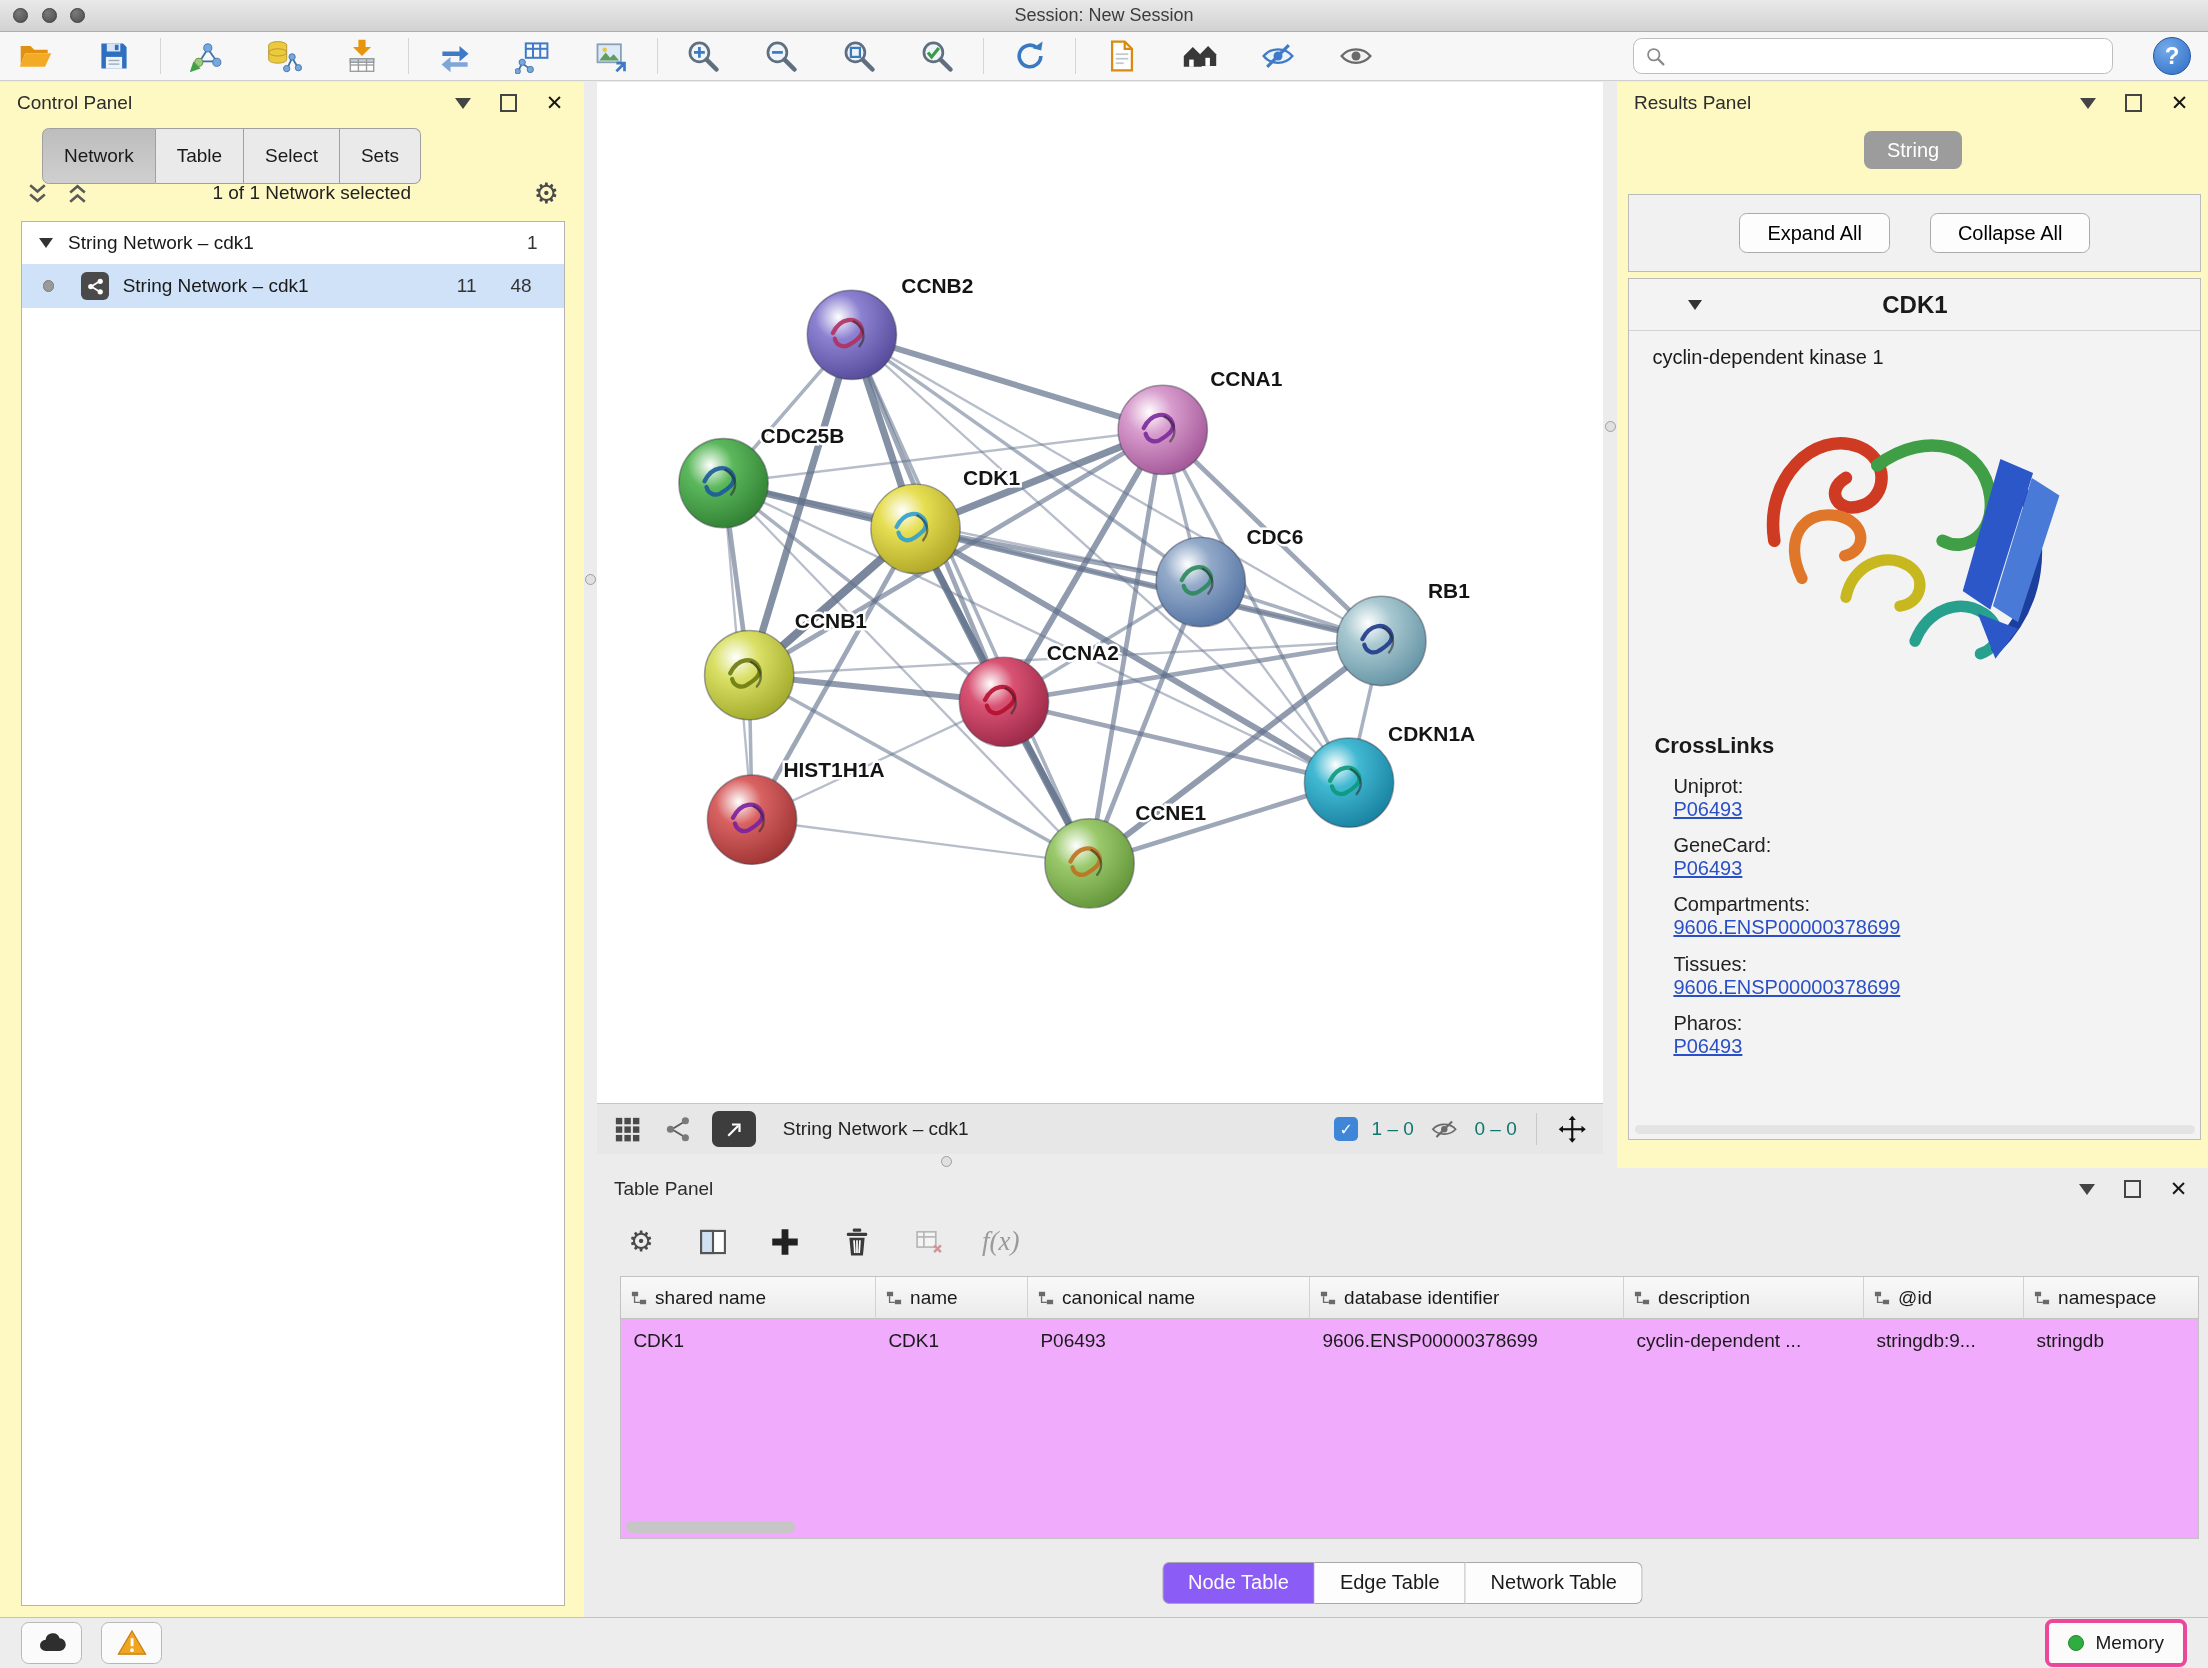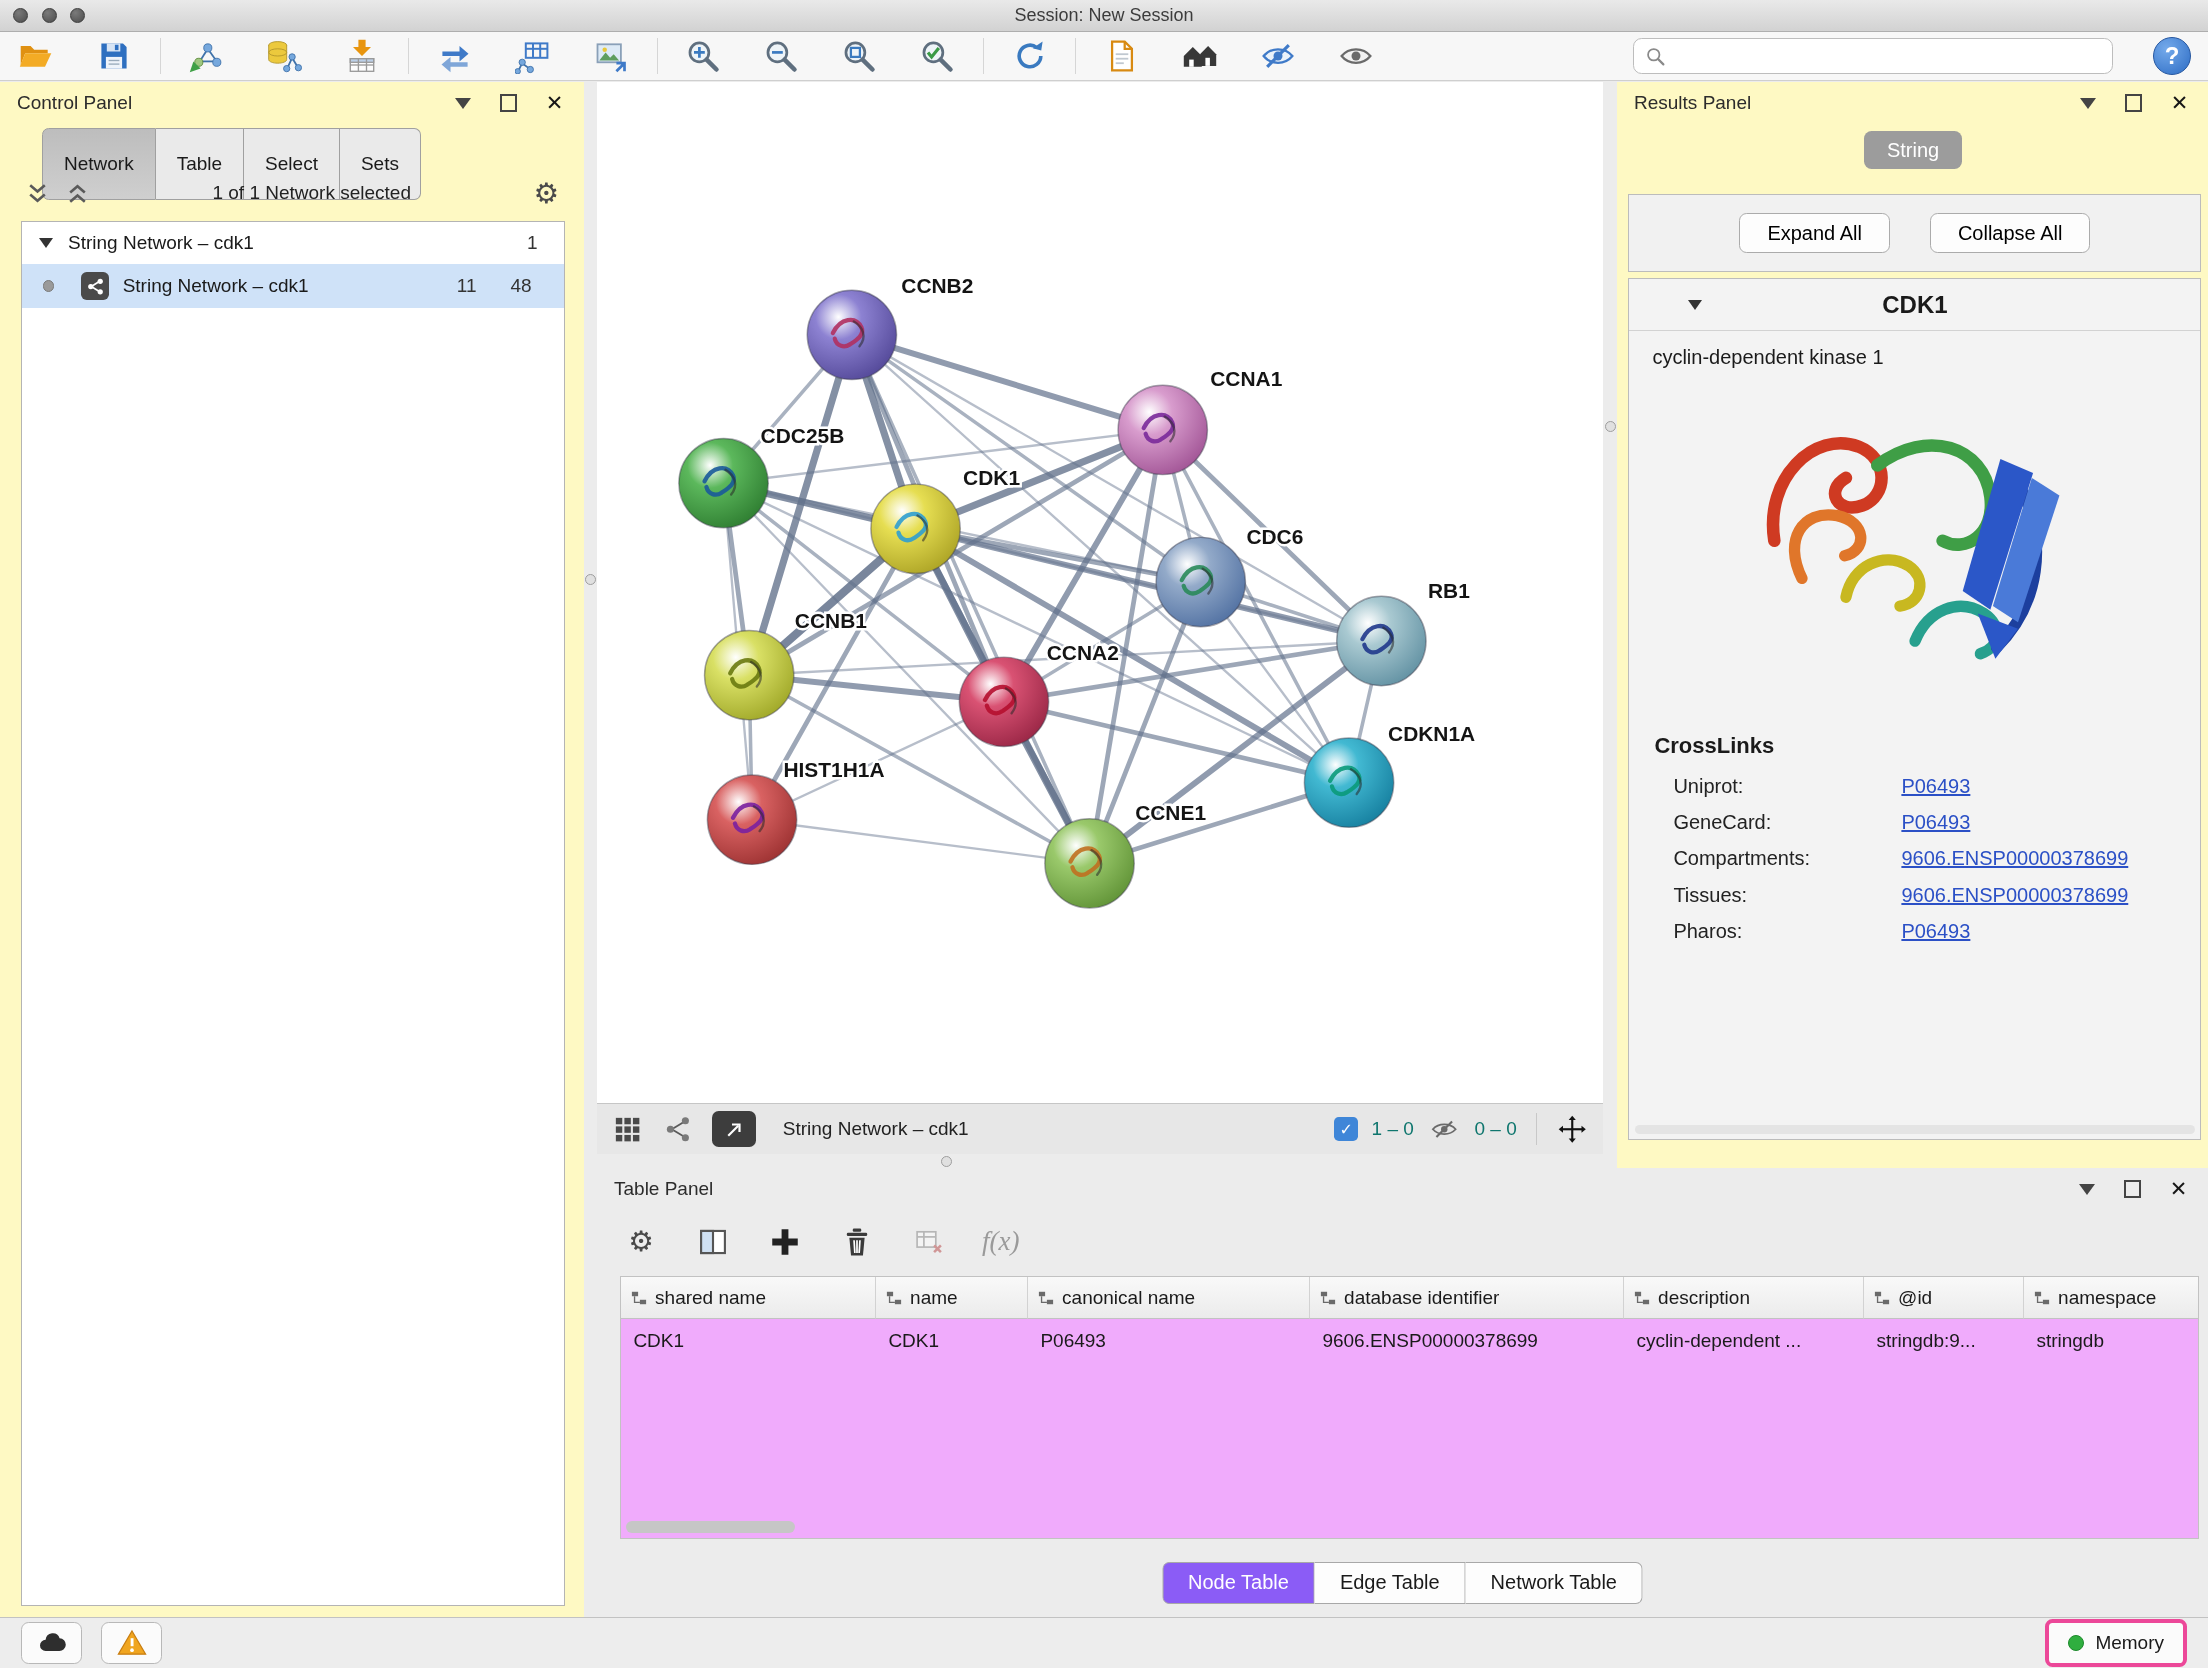--- a/index.html
+++ b/index.html
@@ -26,21 +26,21 @@
   
   .panel-head{height:42px;display:flex;align-items:center;padding:0 17px;font-size:19px;color:#2c2c2c;}
   .pc-group{margin-left:auto;display:flex;gap:21px;align-items:center;}
   .pc{display:inline-flex;align-items:center;justify-content:center;width:25px;height:25px;cursor:pointer;}
   .pc-tri{width:0;height:0;border-left:8.6px solid transparent;border-right:8.6px solid transparent;border-top:11.4px solid #444;}
   .pc-box{width:13.3px;height:13.3px;border:2.4px solid #444;}
   .pc-x::before{content:"✕";font-size:21px;font-weight:bold;color:#161616;}
   
   .control-panel{position:absolute;left:0;top:82px;width:584px;height:1535px;background:#fef9c3;}
   .cp-tabs{position:absolute;left:42px;top:46px;display:flex;}
-  .cp-tab{padding:24px 21px;font-size:19px;background:#eaeaea;border:1px solid #a0a0a0;border-left:none;cursor:pointer;}
+  .cp-tab{padding:16px 21px;font-size:19px;background:#eaeaea;border:1px solid #a0a0a0;border-left:none;cursor:pointer;}
   .cp-tab:first-child{border-left:1px solid #a0a0a0;border-radius:6.7px 0 0 6.7px;}
   .cp-tab:last-child{border-radius:0 6.7px 6.7px 0;}
   .cp-tab.active{background:linear-gradient(#bdbdbd,#cfcfcf);}
   .cp-toolbar{position:absolute;left:0;right:0;top:89px;height:44px;display:flex;align-items:center;padding:0 25px;box-sizing:border-box;gap:15px;}
   .cp-status{flex:1;text-align:center;font-size:19px;color:#222;}
   .icon-gear::before{content:"⚙";font-size:28.5px;color:#4a4a4a;line-height:1;}
   .cp-tree{position:absolute;left:21px;right:19px;top:139px;bottom:11.4px;background:#fff;border:1px solid #b4b4b4;overflow:hidden;}
   .tree-root{height:42px;display:flex;align-items:center;padding:0 17px;font-size:19px;gap:15px;}
   .tree-tri{width:0;height:0;border-left:7.6px solid transparent;border-right:7.6px solid transparent;border-top:10.5px solid #333;}
   .tree-count{margin-left:auto;color:#333;padding-right:9.5px;}
@@ -70,21 +70,21 @@
   .rp-buttonbox{position:absolute;left:11.4px;right:7.6px;top:112px;height:78px;border:1px solid #bcbcbc;background:#f1f1f1;
                 display:flex;align-items:center;justify-content:center;gap:40px;box-sizing:border-box;}
   .rp-btn{font-size:20px;padding:7.6px 27px;background:#fdfdfd;border:1px solid #ababab;border-radius:7.6px;cursor:pointer;font-family:inherit;}
   .rp-content{position:absolute;left:11.4px;right:7.6px;top:196px;bottom:40px;border:1px solid #bcbcbc;background:#f3f3f3;box-sizing:border-box;}
   .rp-sec-head{position:relative;height:51px;border-bottom:1px solid #d2d2d2;display:flex;align-items:center;justify-content:center;}
   .rp-sec-head .tree-tri{position:absolute;left:59px;}
   .rp-protein-name{font-size:24px;font-weight:bold;}
   .rp-desc{padding:15px 0 0 23px;font-size:20px;}
   .rp-protein-img{display:flex;justify-content:center;margin-top:21px;}
   .rp-xl-title{font-size:22px;font-weight:bold;padding:28.5px 0 9.5px 25px;}
-  .xl-row{display:flex;padding:6.7px 0 6.7px 44px;font-size:20px;align-items:baseline;}
+  .xl-row{display:flex;padding:6.7px 0 6.7px 44px;font-size:20px;align-items:baseline;flex-direction:column;}
   .xl-label{width:228px;color:#222;}
   .xl-value{color:#2b50c6;text-decoration:underline;}
   .rp-scrollline{position:absolute;left:5.7px;right:5.7px;bottom:4.8px;height:9.5px;background:#e4e4e4;border-radius:4.8px;}
   
   .table-panel{position:absolute;left:597px;top:1168px;width:1611px;height:449px;background:#ececec;}
   .tp-toolbar{position:absolute;left:25px;top:44px;height:59px;display:flex;align-items:center;gap:34px;}
   .tp-icon{width:38px;height:38px;display:flex;align-items:center;justify-content:center;cursor:pointer;}
   .tp-icon svg{width:34px;height:34px;}
   .fx{font-family:"Liberation Serif","DejaVu Serif",serif;font-style:italic;font-size:27px;color:#9a9a9a;}
   .tp-table{position:absolute;left:23px;right:9.5px;top:108px;height:263px;background:#f0abfc;border:1px solid #c2c2c2;overflow:hidden;box-sizing:border-box;}

